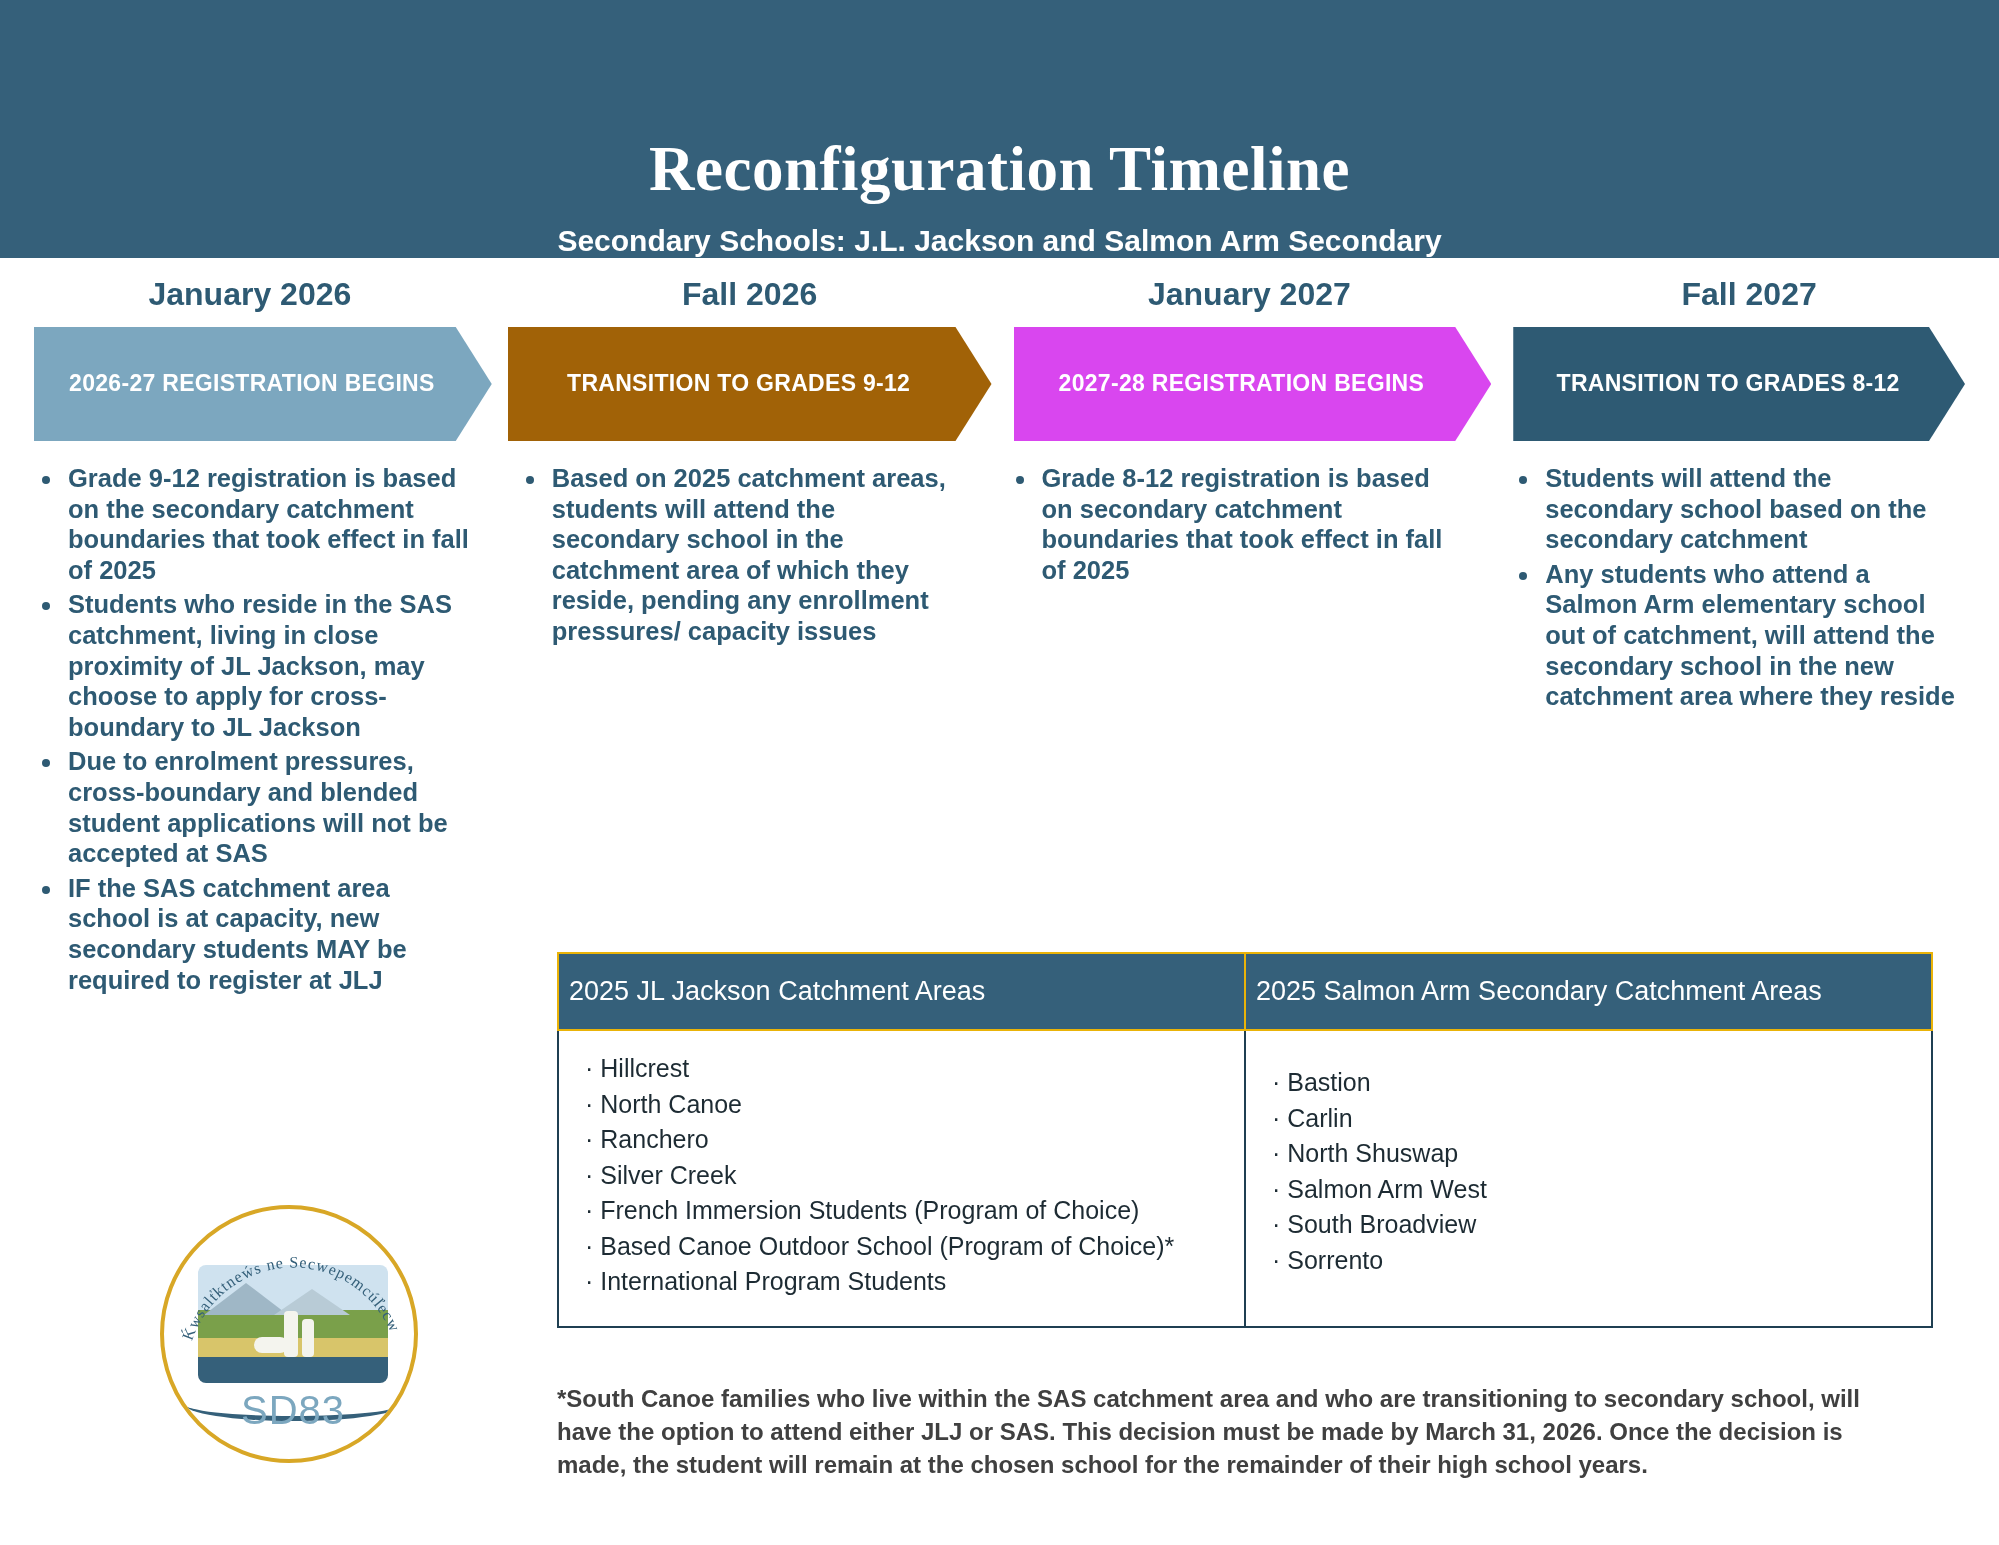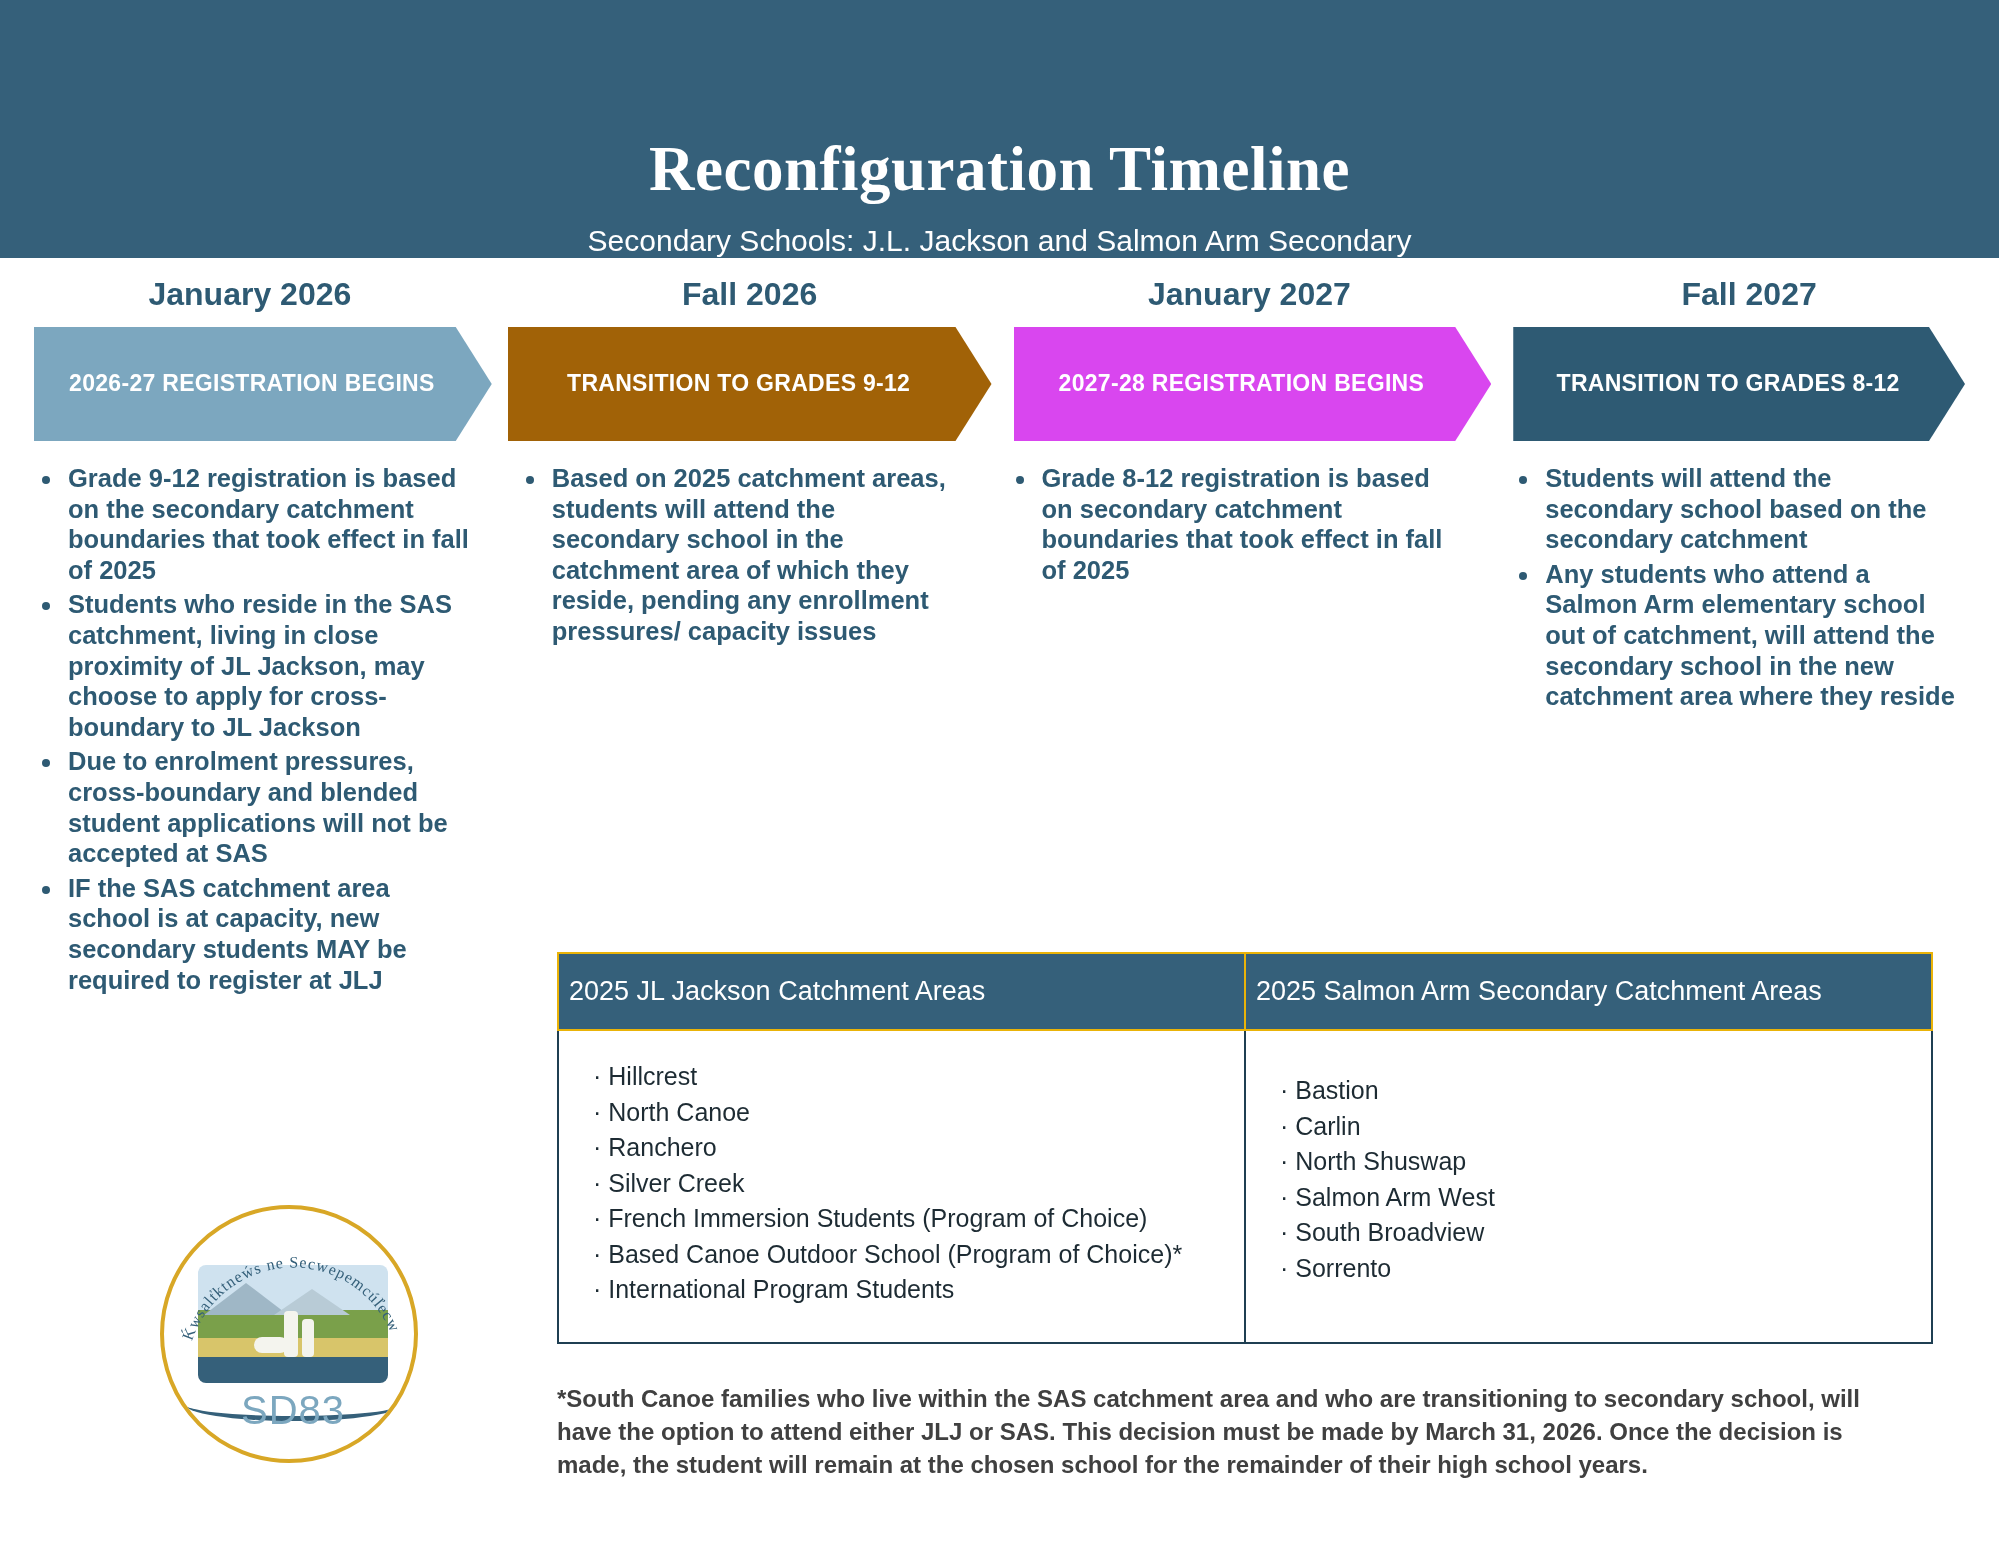--- a/index.html
+++ b/index.html
@@ -29,21 +29,21 @@
     color: #ffffff;
     font-size: 63px;
     font-weight: bold;
     letter-spacing: 0.5px;
     line-height: 1.05;
     margin: 0 0 22px 0;
   }
   .header-sub {
     color: #ffffff;
     font-size: 30px;
-    font-weight: normal;
+    font-weight: bold;
     margin: 0;
   }
 
   
   .timeline {
     position: relative;
     display: flex;
     padding: 18px 0 0 0;
   }
   .col {
@@ -182,21 +182,21 @@
     border: 2px solid #eab308;
   }
   table.catchments td {
     vertical-align: top;
     border: 2px solid #1f3f52;
     padding: 16px 22px 22px 22px;
     color: #1d2b33;
     font-size: 25px;
     line-height: 1.42;
   }
-  .cell-list { list-style: none; margin: 12px; padding: 0; }
+  .cell-list { list-style: none; margin: 4px; padding: 0; }
   .cell-list li { white-space: nowrap; }
   .cell-list.pad-top li:first-child { padding-top: 14px; }
 
   .footnote {
     position: absolute;
     left: 557px;
     top: 1382px;
     width: 1358px;
     color: #404040;
     font-size: 24px;

